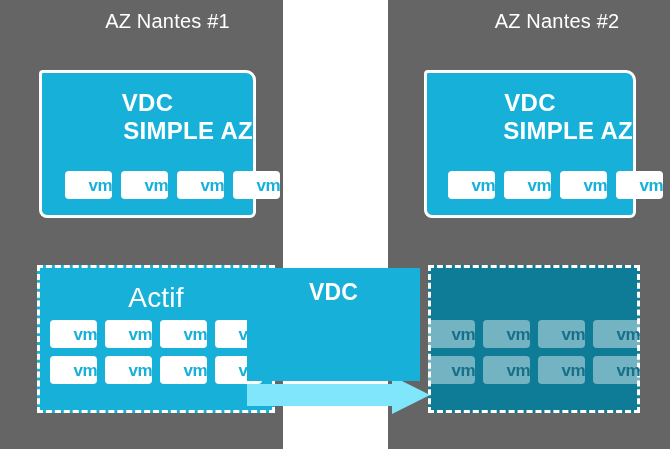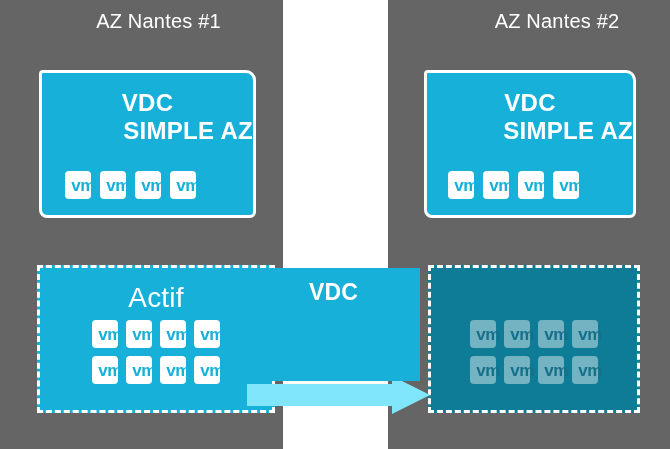--- a/index.html
+++ b/index.html
@@ -32,21 +32,21 @@
     top:6px;
     height:30px;
     line-height:30px;
     color:#ffffff;
     font-size:20px;
     font-weight:400;
     text-align:center;
     letter-spacing:.2px;
     white-space:nowrap;
   }
-  #az-header-1{ left:4px;   width:309px; }
+  #az-header-1{ left:13px;   width:309px; }
   #az-header-2{ left:388px; width:282px;margin-left:28px; }
 
   
   .vdc-simple{
     position:absolute;
     background:#16B0D8;
     border:3px solid #ffffff;
     border-radius:4px 10px 6px 8px;
     box-sizing:border-box;
   }
@@ -61,26 +61,26 @@
     font-size:24px;
     font-weight:bold;
     text-align:center;
     line-height:1.16;
     letter-spacing:.3px;
   }
   .vdc-title .l2{ display:block;text-align:right; }
 
   
   .vm{
-    width:26px;height:28px;
+    width:47px;height:28px;
     background:#ffffff;
     border-radius:4px;
     display:flex;
     align-items:center;
-    justify-content:center;
+    justify-content:flex-end;
     box-sizing:border-box;
     padding-left:10px;
   }
   .vm-glyph{
     font-size:17px;
     font-weight:bold;
     color:#16B0D8;
     letter-spacing:-.5px;
     line-height:1;
     font-family:"Liberation Sans", sans-serif;

